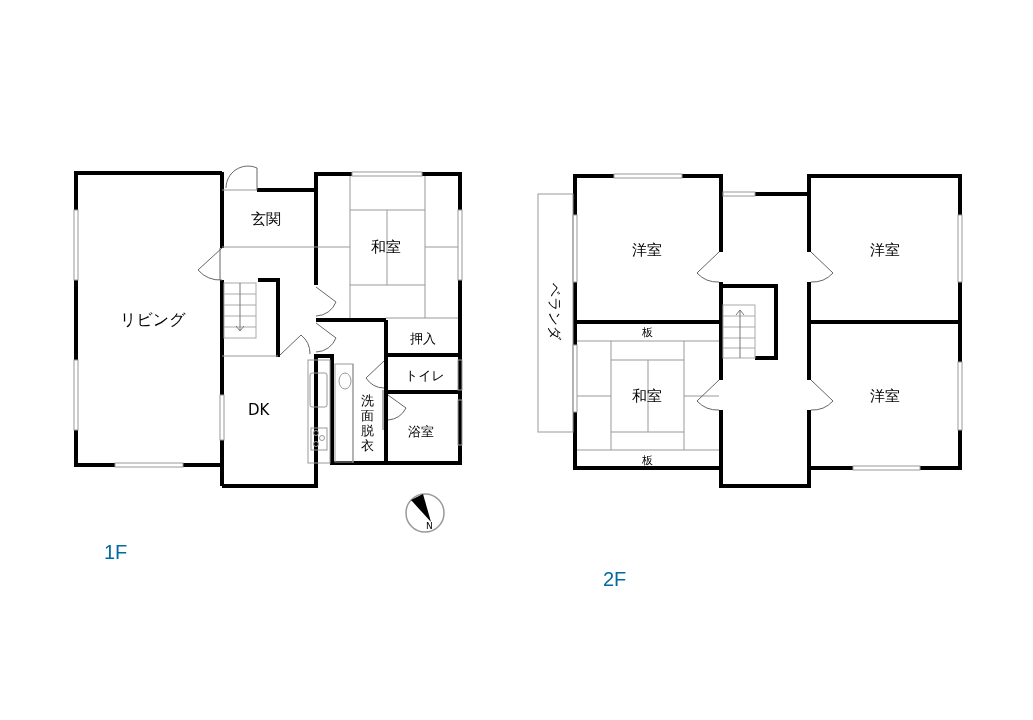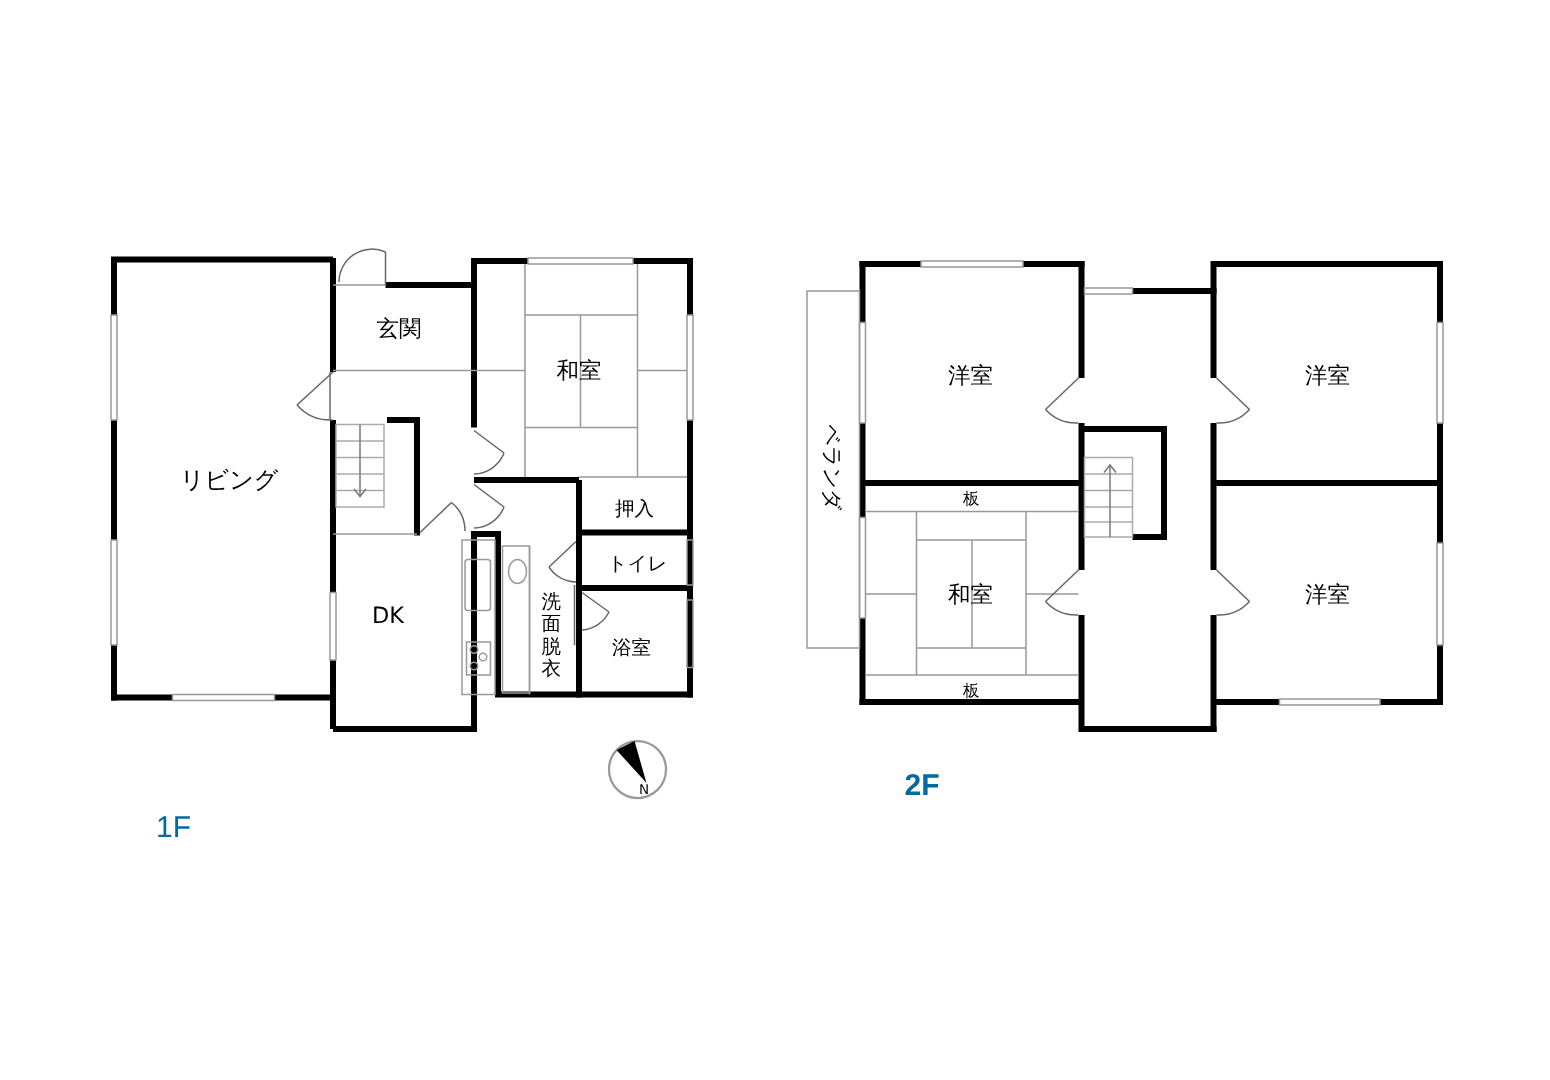--- a/index.html
+++ b/index.html
@@ -227,13 +227,13 @@
     <text class="lbl" x="870" y="255" font-size="15">洋室</text>
     <text class="lbl" x="870" y="401" font-size="15">洋室</text>
     <text class="lbl" x="632" y="401" font-size="15">和室</text>
     <text class="lbl" x="642" y="336" font-size="11">板</text>
     <text class="lbl" x="642" y="464" font-size="11">板</text>
     <text class="lbl" x="0" y="0" font-size="14" transform="translate(550,283) rotate(90)">ベランダ</text>
   </g>
 </svg>
 
 <div class="floor-label" style="left:104px;top:541px;">1F</div>
-<div class="floor-label" style="left:603px;top:513px;font-weight:bold;">2F</div>
+<div class="floor-label" style="left:603px;top:568px;">2F</div>
 
 </body></html>

